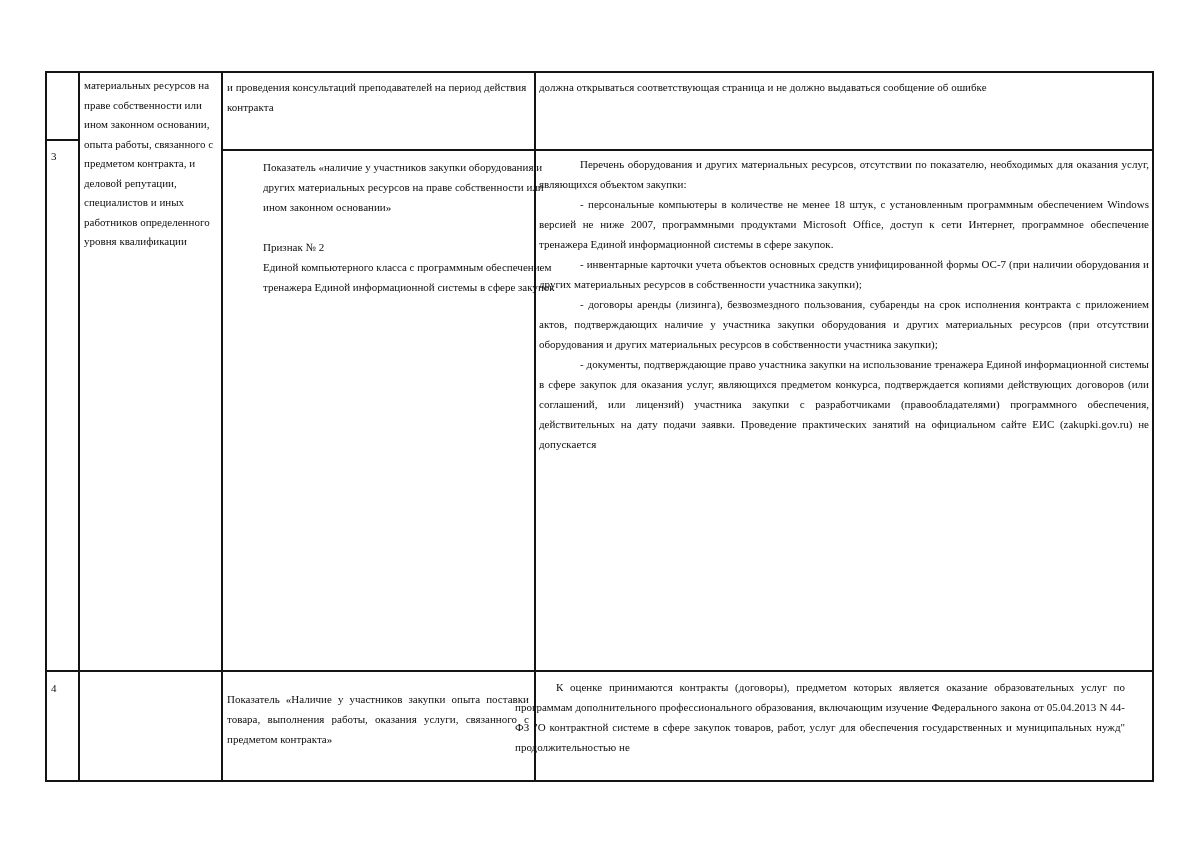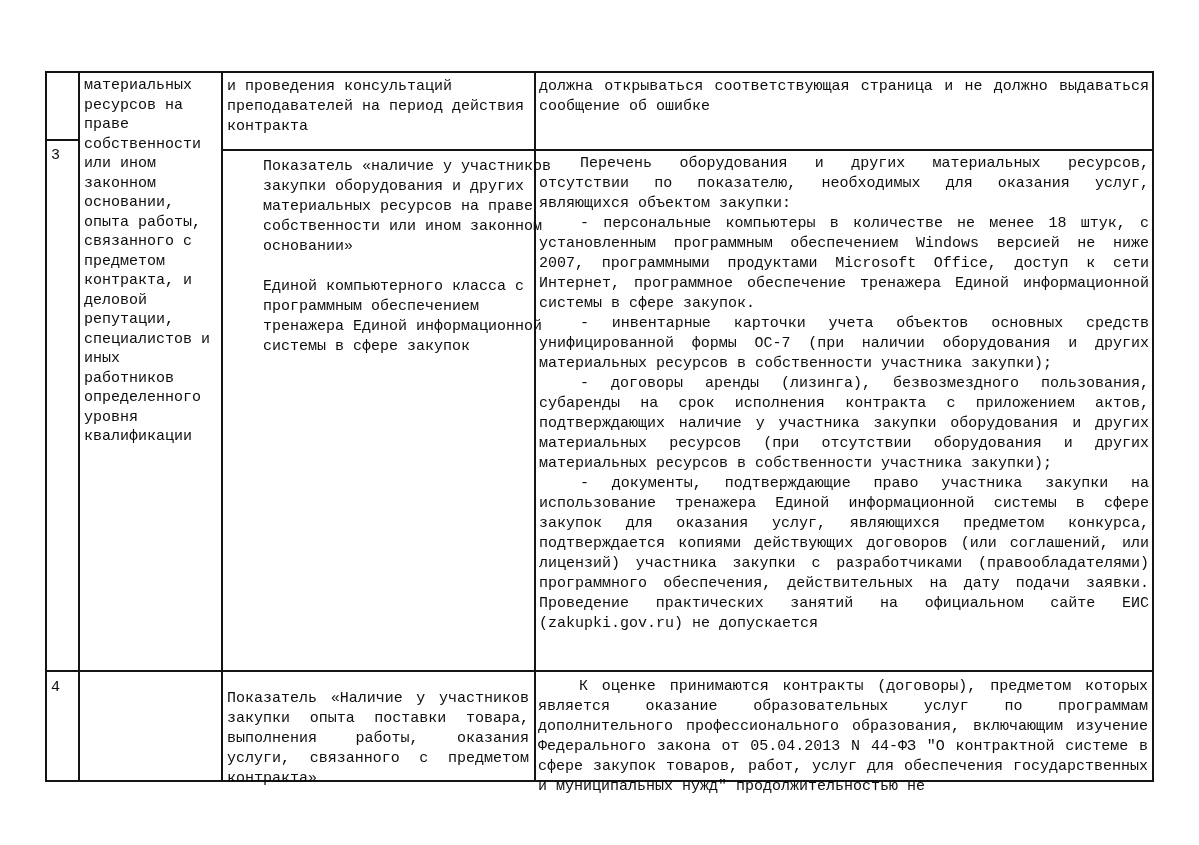--- a/index.html
+++ b/index.html
@@ -21,36 +21,36 @@
   .v-c2c3  {left:221px;top:71px;height:711px;}
   .v-c3c4  {left:534px;top:71px;height:711px;}
   .v-right {left:1152px;top:71px;height:711px;}
   
   .h-top   {left:45px;top:71px;width:1109px;}
   .h-num3  {left:45px;top:139px;width:35px;}
   .h-ind3  {left:221px;top:149px;width:933px;}
   .h-row4  {left:45px;top:670px;width:1109px;}
   .h-bot   {left:45px;top:780px;width:1109px;}
 
-  .cell{position:absolute;font-size:15px;line-height:20px;text-align:left;font-family:Liberation Mono, monospace;}
+  .cell{position:absolute;font-size:11px;line-height:20px;text-align:left;}
   .cell p{margin:0;padding:0;}
   .cell p:empty{min-height:20px;}
 
   .c-num3{left:45px;top:146px;width:33px;padding-left:6px;box-sizing:border-box;}
   .c-num4{left:45px;top:678px;width:33px;padding-left:6px;box-sizing:border-box;}
 
   .c-crit{left:84px;top:76px;width:134px;line-height:19.5px;}
 
   .c-indA{left:227px;top:77px;width:301px;}
   .c-ind3{left:227px;top:157px;width:303px;margin-left:36px;}
   .c-ind4{left:227px;top:679px;width:302px;text-align:justify;margin-top:10px;}
 
   .c-reqA{left:539px;top:77px;width:610px;text-align:justify;}
   .c-req3{left:539px;top:154px;width:610px;text-align:justify;}
-  .c-req4{left:538px;top:677px;width:610px;text-align:justify;}
+  .c-req4{left:515px;top:677px;width:610px;text-align:justify;}
 
   .p-ind{text-indent:41px;}
 </style>
 </head>
 <body>
 
 <div class="page">
   <div class="tbl">
 
     <div class="line v v-left"></div>
@@ -66,20 +66,21 @@
 
     <div class="cell c-crit">материальных ресурсов на праве собственности или ином законном основании, опыта работы, связанного с предметом контракта, и деловой репутации, специалистов и иных работников определенного уровня квалификации</div>
 
     <div class="cell c-indA">и проведения консультаций преподавателей на период действия контракта</div>
     <div class="cell c-reqA">должна открываться соответствующая страница и не должно выдаваться сообщение об ошибке</div>
 
     <div class="cell c-num3">3</div>
     <div class="cell c-ind3">
         <p>Показатель «наличие у участников закупки оборудования и других материальных ресурсов на праве собственности или ином законном основании»</p>
         <p></p>
+        <p>Признак № 2</p>
         <p>Единой компьютерного класса с программным обеспечением тренажера Единой информационной системы в сфере закупок</p>
       </div>
     <div class="cell c-req3">
         <p class="p-ind">Перечень оборудования и других материальных ресурсов, отсутствии по показателю, необходимых для оказания услуг, являющихся объектом закупки:</p>
         <p class="p-ind">- персональные компьютеры в количестве не менее 18 штук, с установленным программным обеспечением Windows версией не ниже 2007, программными продуктами Microsoft Office, доступ к сети Интернет, программное обеспечение тренажера Единой информационной системы в сфере закупок.</p>
         <p class="p-ind">- инвентарные карточки учета объектов основных средств унифицированной формы ОС-7 (при наличии оборудования и других материальных ресурсов в собственности участника закупки);</p>
         <p class="p-ind">- договоры аренды (лизинга), безвозмездного пользования, субаренды на срок исполнения контракта с приложением актов, подтверждающих наличие у участника закупки оборудования и других материальных ресурсов (при отсутствии оборудования и других материальных ресурсов в собственности участника закупки);</p>
         <p class="p-ind">- документы, подтверждающие право участника закупки на использование тренажера Единой информационной системы в сфере закупок для оказания услуг, являющихся предметом конкурса, подтверждается копиями действующих договоров (или соглашений, или лицензий) участника закупки с разработчиками (правообладателями) программного обеспечения, действительных на дату подачи заявки. Проведение практических занятий на официальном сайте ЕИС (zakupki.gov.ru) не допускается</p>
       </div>
 

